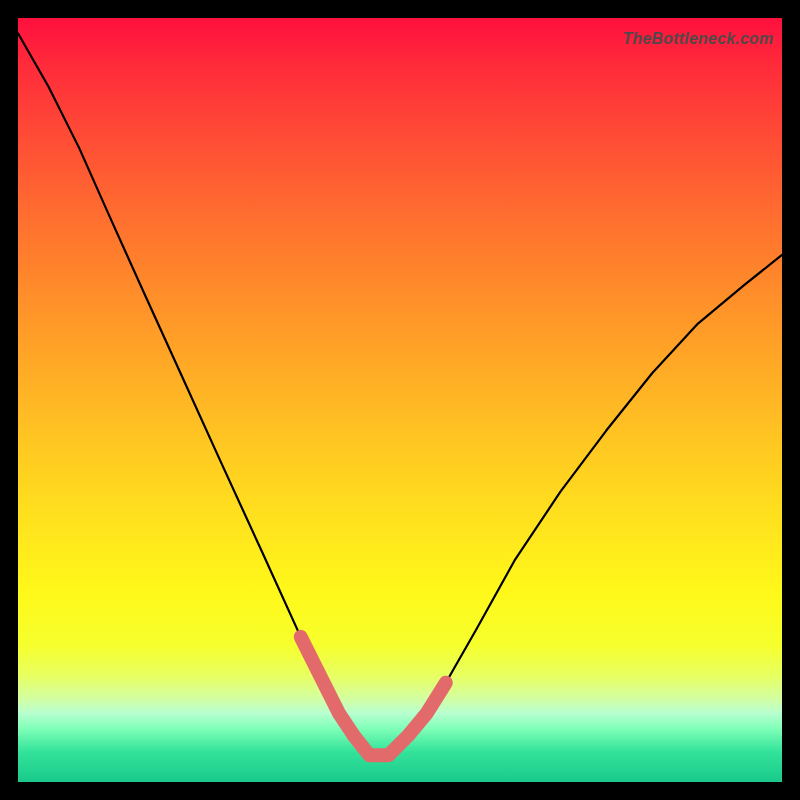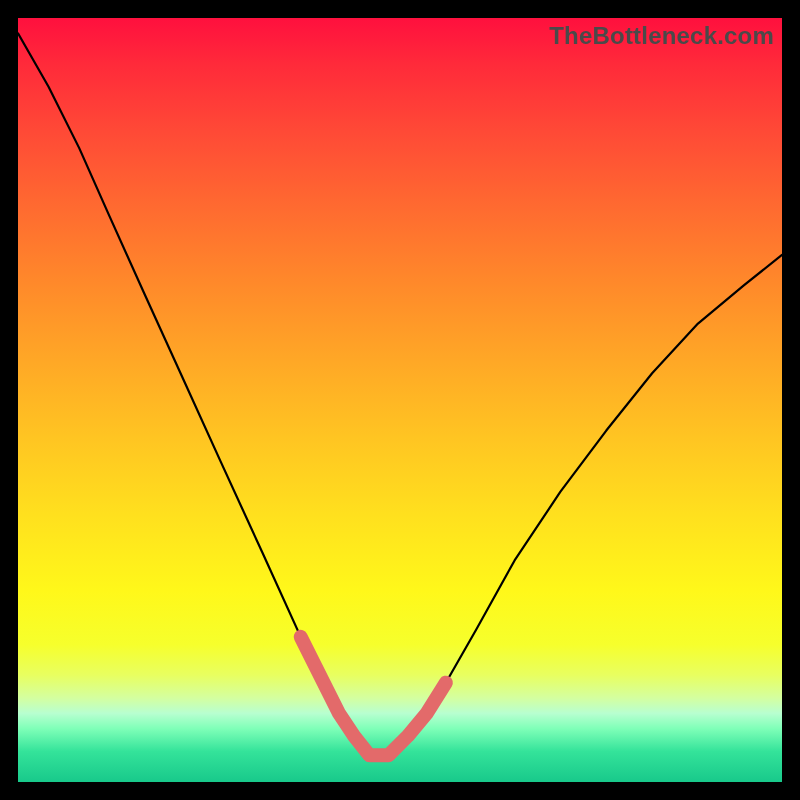--- a/index.html
+++ b/index.html
@@ -44,28 +44,29 @@
   .plot svg {
     position: absolute;
     left: 0;
     top: 0;
     width: 764px;
     height: 764px;
     display: block;
   }
   .watermark {
     position: absolute;
-    top: 4px;
+    top: 12px;
     right: 8px;
     font-family: Arial, Helvetica, sans-serif;
-    font-size: 24px;
+    font-size: 16px;
     font-weight: 600;
     color: #4a4a4a;
     letter-spacing: 0.2px;
     user-select: none;
+    font-style: italic;
   }
 </style>
 </head>
 <body>
 
 <div class="stage">
   <div class="plot">
     <div class="watermark">TheBottleneck.com</div>
     <svg viewBox="0 0 100 100" preserveAspectRatio="none">
       <path id="series-main" fill="none" stroke="#000000" stroke-width="0.32" stroke-linecap="round" stroke-linejoin="round" vector-effect="non-scaling-stroke" style="stroke-width:2.2px" d="M0.00 2.00 L4.00 9.00 L8.00 17.00 L12.00 26.00 L16.50 36.00 L21.50 47.00 L26.50 58.00 L32.00 70.00 L37.00 81.00 L40.00 87.00 L42.00 91.00 L44.00 94.00 L46.00 96.50 L48.50 96.50 L51.00 94.00 L53.50 91.00 L56.00 87.00 L60.00 80.00 L65.00 71.00 L71.00 62.00 L77.00 54.00 L83.00 46.50 L89.00 40.00 L95.00 35.00 L100.00 31.00"></path>

